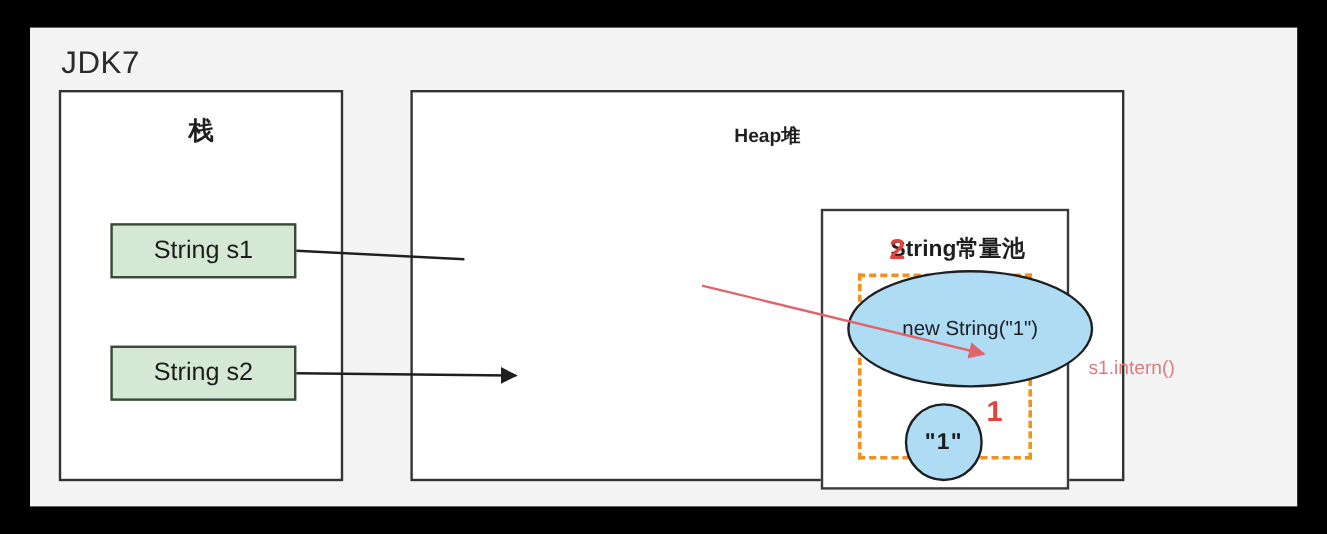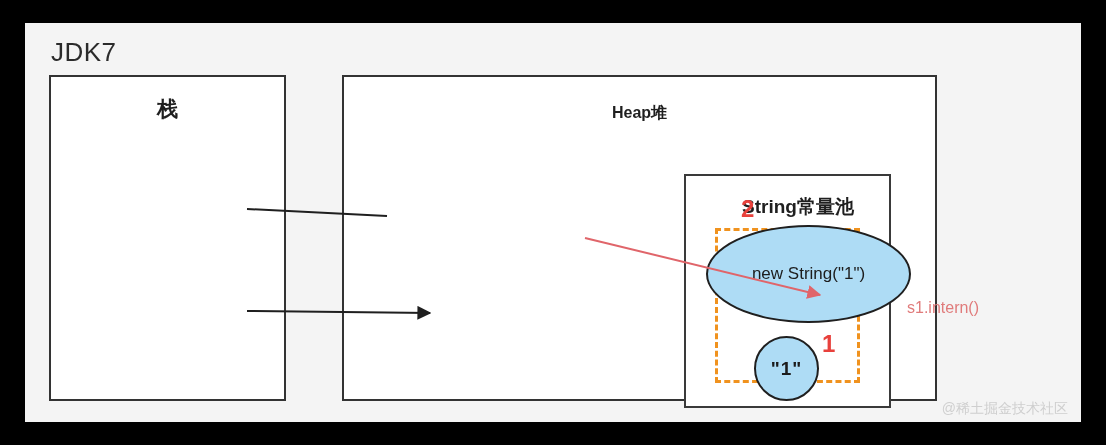--- a/index.html
+++ b/index.html
@@ -218,33 +218,38 @@
 
       <div class="node-ellipse" id="node-literal">
         <span>"1"</span>
       </div>
       <div class="marker-num" id="marker-one">1</div>
 
       <div id="intern-label">s1.intern()</div>
     </div>
 
 
+    <div class="var-box" id="var-s1">
+      <span>String s1</span>
+    </div>
+    <div class="var-box" id="var-s2">
+      <span>String s2</span>
+    </div>
 
     <svg id="svg-layer" viewBox="0 0 1056 399">
       <defs>
         <marker id="arrow-black" viewBox="0 0 10 10" refX="9" refY="5" markerWidth="7" markerHeight="7" orient="auto-start-reverse">
           <path d="M 0 0 L 10 5 L 0 10 z" fill="#1f1f1f"></path>
         </marker>
         <marker id="arrow-pink" viewBox="0 0 10 10" refX="9" refY="5" markerWidth="7" markerHeight="7" orient="auto-start-reverse">
           <path d="M 0 0 L 10 5 L 0 10 z" fill="#e0656a"></path>
         </marker>
       </defs>
 
       <path d="M 222 186 L 362 193" fill="none" stroke="#1f1f1f" stroke-width="2"></path>
 
       <path d="M 222 288 L 405 290" fill="none" stroke="#1f1f1f" stroke-width="2" marker-end="url(#arrow-black)"></path>
 
       <path d="M 560 215 L 795 272" fill="none" stroke="#e0656a" stroke-width="2" marker-end="url(#arrow-pink)"></path>
     </svg>
 
-    <div id="watermark">@稀土掘金技术社区</div>
   </div>
 </div>
 
 </body></html>

